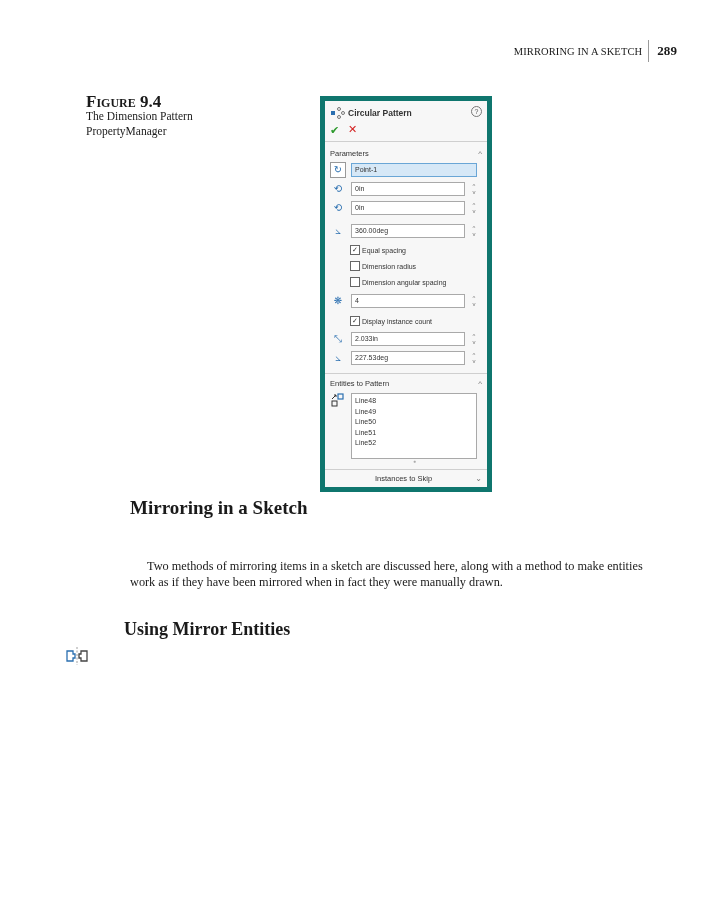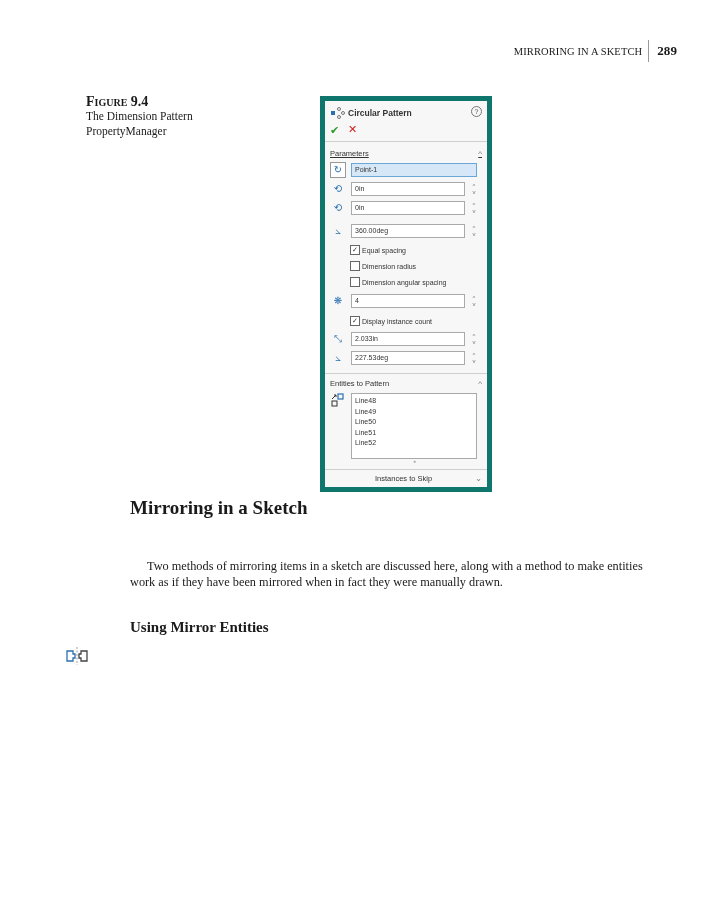--- a/index.html
+++ b/index.html
@@ -9,21 +9,21 @@
   }
   .running-head {
     position: absolute; top: 40px; right: 40px; display: flex; align-items: center;
     font-size: 10.5px; letter-spacing: 0.1px;
   }
   .running-head .section { padding-right: 6px; }
   .running-head .divider { width: 1px; height: 22px; background: #9a9a9a; margin: 0 8px 0 0; }
   .running-head .pageno { font-weight: bold; font-size: 13px; }
 
   .figure-caption { position: absolute; left: 86px; top: 94px; font-size: 11.5px; line-height: 15px; }
-  .figure-caption .figlabel { font-weight: bold; font-variant: small-caps; font-size: 14px; }
+  .figure-caption .figlabel { font-weight: bold; font-variant: small-caps; font-size: 17px; }
 
   
   .pm {
     position: absolute; left: 320px; top: 96px; width: 162px; height: 386px;
     border: 5px solid #0f766e; background: #f7f7f7;
     font-family: "Liberation Sans", "DejaVu Sans", sans-serif; font-size: 7.5px; color: #333;
   }
   .pm-title { position: absolute; left: 6px; top: 6px; display: flex; align-items: center; font-weight: bold; font-size: 8.5px; }
   .pm-title .ticon { width: 14px; height: 12px; margin-right: 3px; position: relative; }
   .pm-help { position: absolute; right: 5px; top: 5px; width: 9px; height: 9px; border: 1px solid #777; border-radius: 50%; font-size: 7px; line-height: 9px; text-align: center; color: #555; }
@@ -36,21 +36,21 @@
   .pm-row .ricon { width: 16px; height: 16px; margin-right: 5px; position: relative; color: #2a6fb0; font-size: 10px; text-align: center; line-height: 16px; }
   .pm-input { width: 114px; height: 14px; border: 1px solid #a9a9a9; background: #fff; padding-left: 3px; box-sizing: border-box; line-height: 12px; font-size: 7px; }
   .pm-input.selected { background: #d6e8f7; border-color: #6aa6d6; width: 126px; }
   .spin { width: 10px; margin-left: 4px; color: #777; font-size: 6px; line-height: 6px; text-align: center; }
   .pm-check { position: absolute; left: 25px; display: flex; align-items: center; font-size: 7px; }
   .pm-check .box { width: 8px; height: 8px; border: 1px solid #666; background: #fff; margin-right: 2px; font-size: 7px; line-height: 8px; text-align: center; color: #333; }
   .pm-list { position: absolute; left: 26px; top: 292px; width: 126px; height: 66px; border: 1px solid #a9a9a9; background: #fff; padding: 2px 3px; box-sizing: border-box; font-size: 7px; line-height: 10.5px; }
   .pm-list-grip { position: absolute; left: 88px; top: 357px; font-size: 5px; color: #aaa; }
 
   .h1 { position: absolute; left: 130px; top: 497px; font-weight: bold; font-size: 19px; }
-  .h2 { position: absolute; left: 130px; top: 619px; font-weight: bold; font-size: 15px; }
+  .h2 { position: absolute; left: 124px; top: 619px; font-weight: bold; font-size: 18px; }
   .para { position: absolute; left: 130px; width: 530px; font-size: 12.3px; line-height: 15.6px; }
   .para p { margin: 0; }
   .para p.indent { text-indent: 17px; margin-top: 32px; }
   .margin-icon { position: absolute; left: 64px; top: 647px; width: 26px; height: 18px; }
 </style>
 </head>
 <body>
 
 <div class="running-head">
   <span class="section">MIRRORING IN A SKETCH</span>
@@ -74,21 +74,21 @@
           <circle cx="8" cy="10" r="1.5" fill="none" stroke="#555" stroke-width="0.8"></circle>
         </svg>
     </span>
     <span>Circular Pattern</span>
   </div>
   <div class="pm-help">?</div>
   <div class="pm-ok">✔</div>
   <div class="pm-cancel">✕</div>
   <div class="pm-sep" style="top:40px;"></div>
 
-  <div class="pm-section-head" style="top:48px;text-decoration:underline;">
+  <div class="pm-section-head" style="top:48px;">
     <span>Parameters</span>
     <span class="chev">^</span>
   </div>
 
   <div class="pm-row" style="top:61px;">
     <span class="ricon" style="border:1px solid #999;background:#fff;box-sizing:border-box;line-height:14px;">↻</span>
     <div class="pm-input selected">Point-1</div>
   </div>
 
   <div class="pm-row" style="top:80px;">

